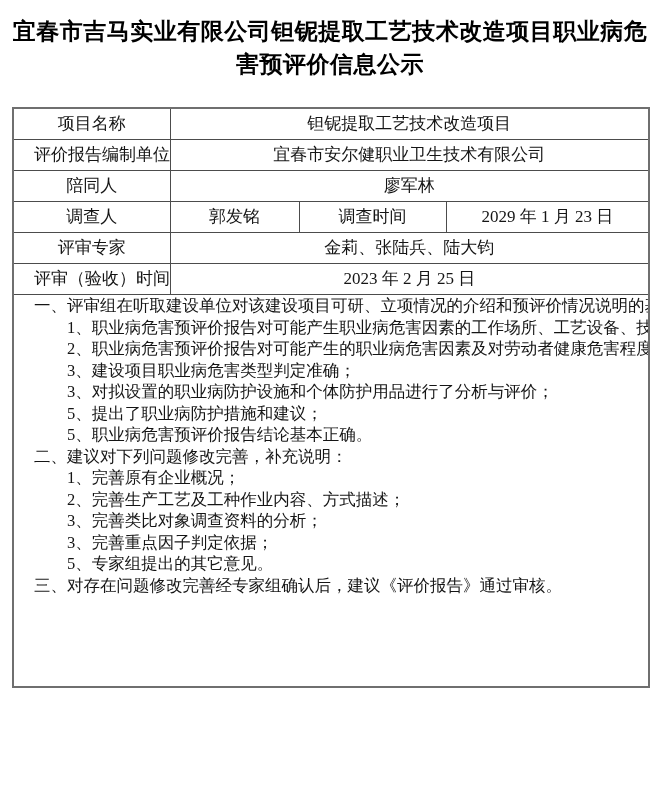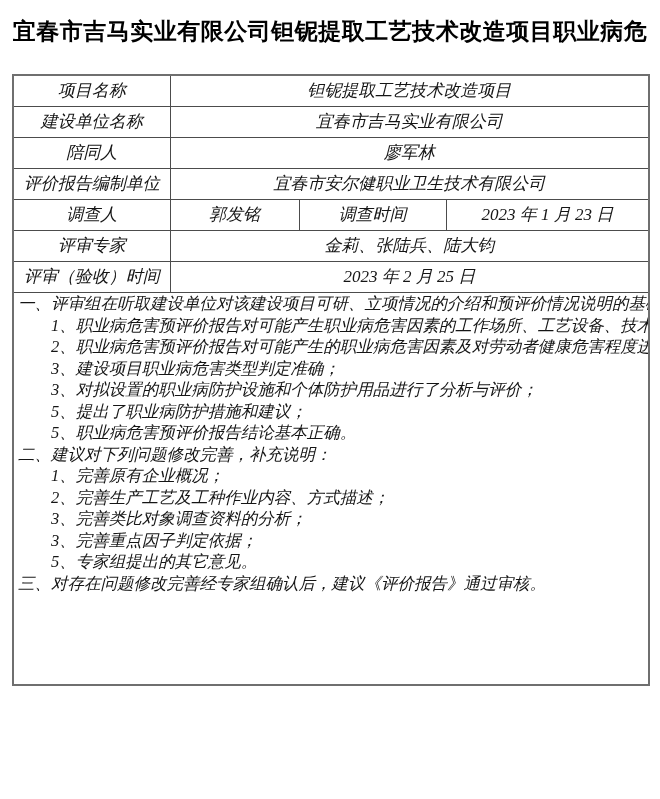--- a/index.html
+++ b/index.html
@@ -39,25 +39,24 @@
     table-layout: fixed;
     border: 2px solid #6f6f6f;
   }
   table.info-table td {
     border: 1px solid #4c4c4c;
     height: 30px;
     font-size: 17px;
     line-height: 20px;
     text-align: center;
     vertical-align: middle;
-    padding: 0 4px;
+    padding: 0 20px;
     overflow: hidden;
     white-space: nowrap;
     color: #151515;
-    font-style: italic;
   }
   td.opinion-cell {
     height: auto;
     text-align: left;
     vertical-align: top;
     white-space: normal;
     padding: 3px 9px 0 9px;
   }
   .opinion-block {
     min-height: 391px;
@@ -73,51 +72,48 @@
     text-indent: 2em;
   }
 </style>
 </head>
 <body>
 
 <div class="page">
 
   <div class="doc-title">
     <span class="title-line">宜春市吉马实业有限公司钽铌提取工艺技术改造项目职业病危</span>
+    <span class="title-line">害预评价信息公示</span>
   </div>
 
   <table class="info-table">
     <colgroup>
       <col style="width:157px">
       <col style="width:129px">
       <col style="width:147px">
       <col style="width:203px">
     </colgroup>
     <tbody>
       <tr>
         <td>项目名称</td>
         <td colspan="3">钽铌提取工艺技术改造项目</td>
       </tr>
       <tr>
-        <td>建设单位名称</td>
-        <td colspan="3">宜春市吉马实业有限公司</td>
+        <td>评价报告编制单位</td>
+        <td colspan="3">宜春市安尔健职业卫生技术有限公司</td>
       </tr>
       <tr>
         <td>陪同人</td>
         <td colspan="3">廖军林</td>
       </tr>
       <tr>
-        <td>评价报告编制单位</td>
-        <td colspan="3">宜春市安尔健职业卫生技术有限公司</td>
-      </tr>
-      <tr>
         <td>调查人</td>
         <td>郭发铭</td>
         <td>调查时间</td>
-        <td>2023 年 1 月 23 日</td>
+        <td>2029 年 1 月 23 日</td>
       </tr>
       <tr>
         <td>评审专家</td>
         <td colspan="3">金莉、张陆兵、陆大钧</td>
       </tr>
       <tr>
         <td>评审（验收）时间</td>
         <td colspan="3">2023 年 2 月 25 日</td>
       </tr>
       <tr>

